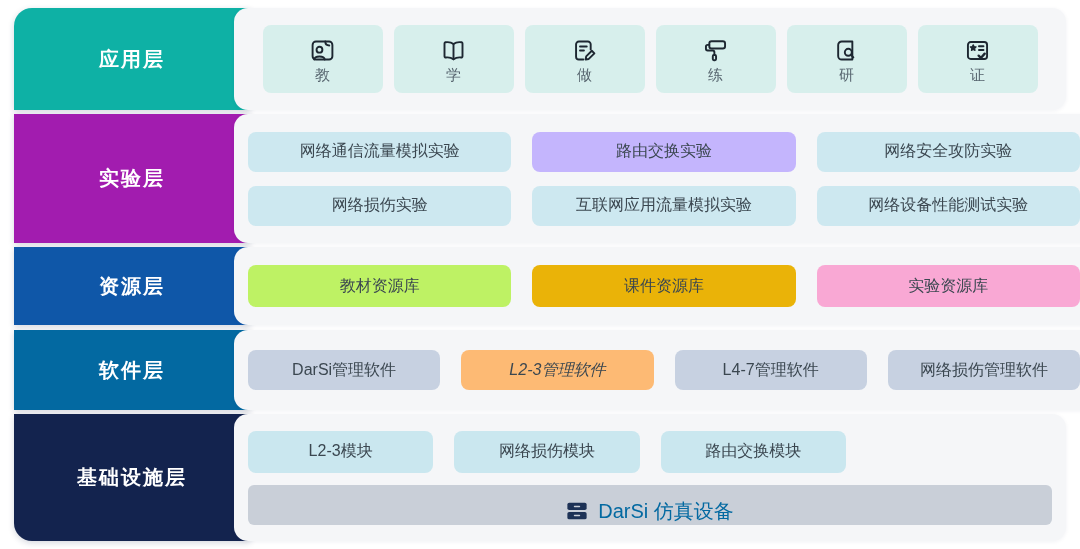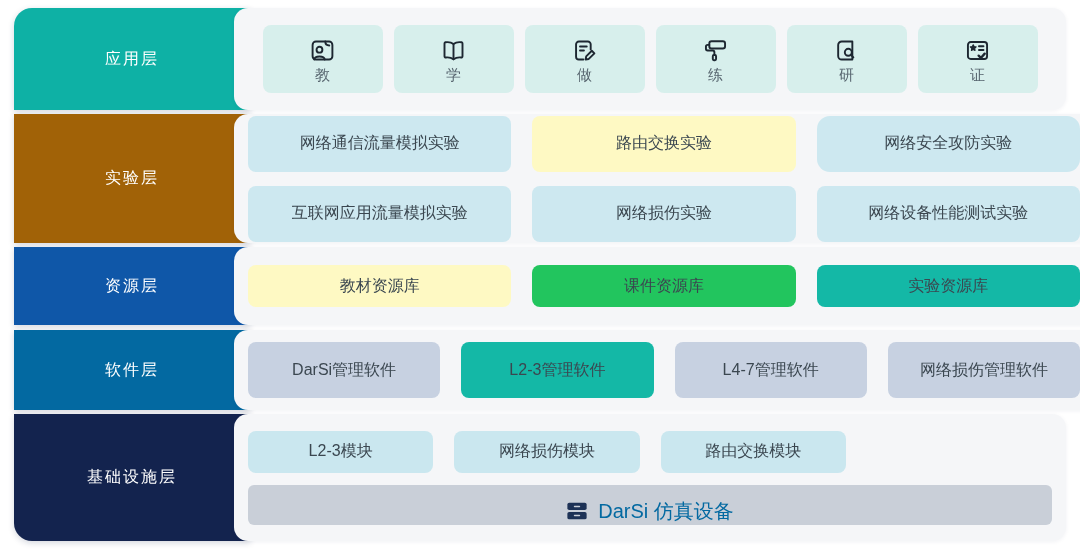--- a/index.html
+++ b/index.html
@@ -4,21 +4,21 @@
 <style>
   html, body { margin:0; padding:0; background:#ffffff; }
   body {
     width:1080px; height:549px; position:relative; overflow:hidden;
     font-family:"Liberation Sans", sans-serif;
   }
   .row { position:absolute; left:0; width:1080px; }
   .layer-label {
     position:absolute; left:14px; width:236px; top:0; bottom:0;
     display:flex; align-items:center; justify-content:center;
-    color:#ffffff; font-size:16px; font-weight:normal; letter-spacing:2px;
+    color:#ffffff; font-size:20px; font-weight:bold; letter-spacing:2px;
     box-shadow:0 2px 6px rgba(20,40,80,0.18);
   }
   .layer-label.first { border-radius:18px 0 0 0; }
   .layer-label.last  { border-radius:0 0 0 18px;justify-content:center; }
   .layer-panel {
     position:absolute; left:234px; width:832px; top:0; bottom:0;
     background:#f5f6f8; border-radius:14px;
     box-shadow:0 1px 4px rgba(20,40,80,0.06);
   }
   
@@ -27,21 +27,21 @@
     width:120px; height:68px; border-radius:8px;
     display:flex; flex-direction:column; align-items:center; justify-content:center; gap:3px;
   }
   .ic { height:28px; display:flex; align-items:center; justify-content:center; }
   .ic svg { display:block; }
   .ic-label { font-size:15px; color:#57656f; line-height:1; }
   
   .grid3 { display:grid; grid-template-columns:repeat(3,1fr); column-gap:21px; row-gap:14px; align-content:center; padding:0 14px; }
   .grid4 { display:grid; grid-template-columns:repeat(4,1fr); column-gap:21px; align-content:center; padding:0 14px; }
   .pill {
-    height:56px; border-radius:8px;
+    height:40px; border-radius:8px;
     display:flex; align-items:center; justify-content:center;
     font-size:16px; color:#3b4750; white-space:nowrap;
   }
   .pill.tall { height:42px; }
   
   .panel-infra { display:flex; flex-direction:column; justify-content:center; gap:12px; padding:0 14px; box-sizing:border-box; }
   .mod-row { display:grid; grid-template-columns:repeat(4,1fr); column-gap:21px; }
   .base-bar {
     height:40px; border-radius:6px;
     display:flex; align-items:flex-end; justify-content:center; gap:10px;
@@ -116,51 +116,51 @@
             <path d="M8.2 6.9l.8 1.6 1.8.3-1.3 1.3.3 1.8-1.6-.8-1.6.8.3-1.8-1.3-1.3 1.8-.3.8-1.6Z" fill="#1d2731" stroke-width="1"></path>
             <path d="M13 16.6l2 2 3.4-3.8" stroke-width="2.1"></path>
           </svg>
         </span>
         <span class="ic-label">证</span>
       </div>
     </div>
   </section>
 
   <section class="row" style="top:114px;height:129px">
-    <div class="layer-label" style="background: #a16207;">
+    <div class="layer-label" style="background: #a21caf;">
       <span>实验层</span>
     </div>
     <div class="layer-panel grid3">
       <div class="pill" style="background: rgb(205, 232, 240);">网络通信流量模拟实验</div>
-      <div class="pill" style="background: #fef9c3;">路由交换实验</div>
-      <div class="pill" style="background: rgb(205, 232, 240); border-radius: 13px;">网络安全攻防实验</div>
+      <div class="pill" style="background: #c4b5fd;">路由交换实验</div>
+      <div class="pill" style="background: rgb(205, 232, 240);">网络安全攻防实验</div>
+      <div class="pill" style="background: rgb(205, 232, 240);">网络损伤实验</div>
       <div class="pill" style="background: rgb(205, 232, 240);">互联网应用流量模拟实验</div>
-      <div class="pill" style="background: rgb(205, 232, 240);">网络损伤实验</div>
       <div class="pill" style="background: rgb(205, 232, 240);">网络设备性能测试实验</div>
     </div>
   </section>
 
   <section class="row" style="top:247px;height:78px">
     <div class="layer-label" style="background: rgb(15, 87, 168);">
       <span>资源层</span>
     </div>
     <div class="layer-panel grid3">
-      <div class="pill tall" style="background: #fef9c3;">教材资源库</div>
-      <div class="pill tall" style="background: #22c55e;">课件资源库</div>
-      <div class="pill tall" style="background: #14b8a6;">实验资源库</div>
+      <div class="pill tall" style="background: #bef264;">教材资源库</div>
+      <div class="pill tall" style="background: #eab308;">课件资源库</div>
+      <div class="pill tall" style="background: #f9a8d4;">实验资源库</div>
     </div>
   </section>
 
   <section class="row" style="top:330px;height:80px">
     <div class="layer-label" style="background: #0369a1;">
       <span>软件层</span>
     </div>
     <div class="layer-panel grid4">
       <div class="pill" style="background: rgb(199, 209, 225);">DarSi管理软件</div>
-      <div class="pill" style="background: #14b8a6;">L2-3管理软件</div>
+      <div class="pill" style="background: #fdba74; font-style: italic;">L2-3管理软件</div>
       <div class="pill" style="background: rgb(199, 209, 225);">L4-7管理软件</div>
       <div class="pill" style="background: rgb(199, 209, 225);">网络损伤管理软件</div>
     </div>
   </section>
 
   <section class="row" style="top:414px;height:127px">
     <div class="layer-label last" style="background: rgb(19, 35, 78);">
       <span>基础设施层</span>
     </div>
     <div class="layer-panel panel-infra">

